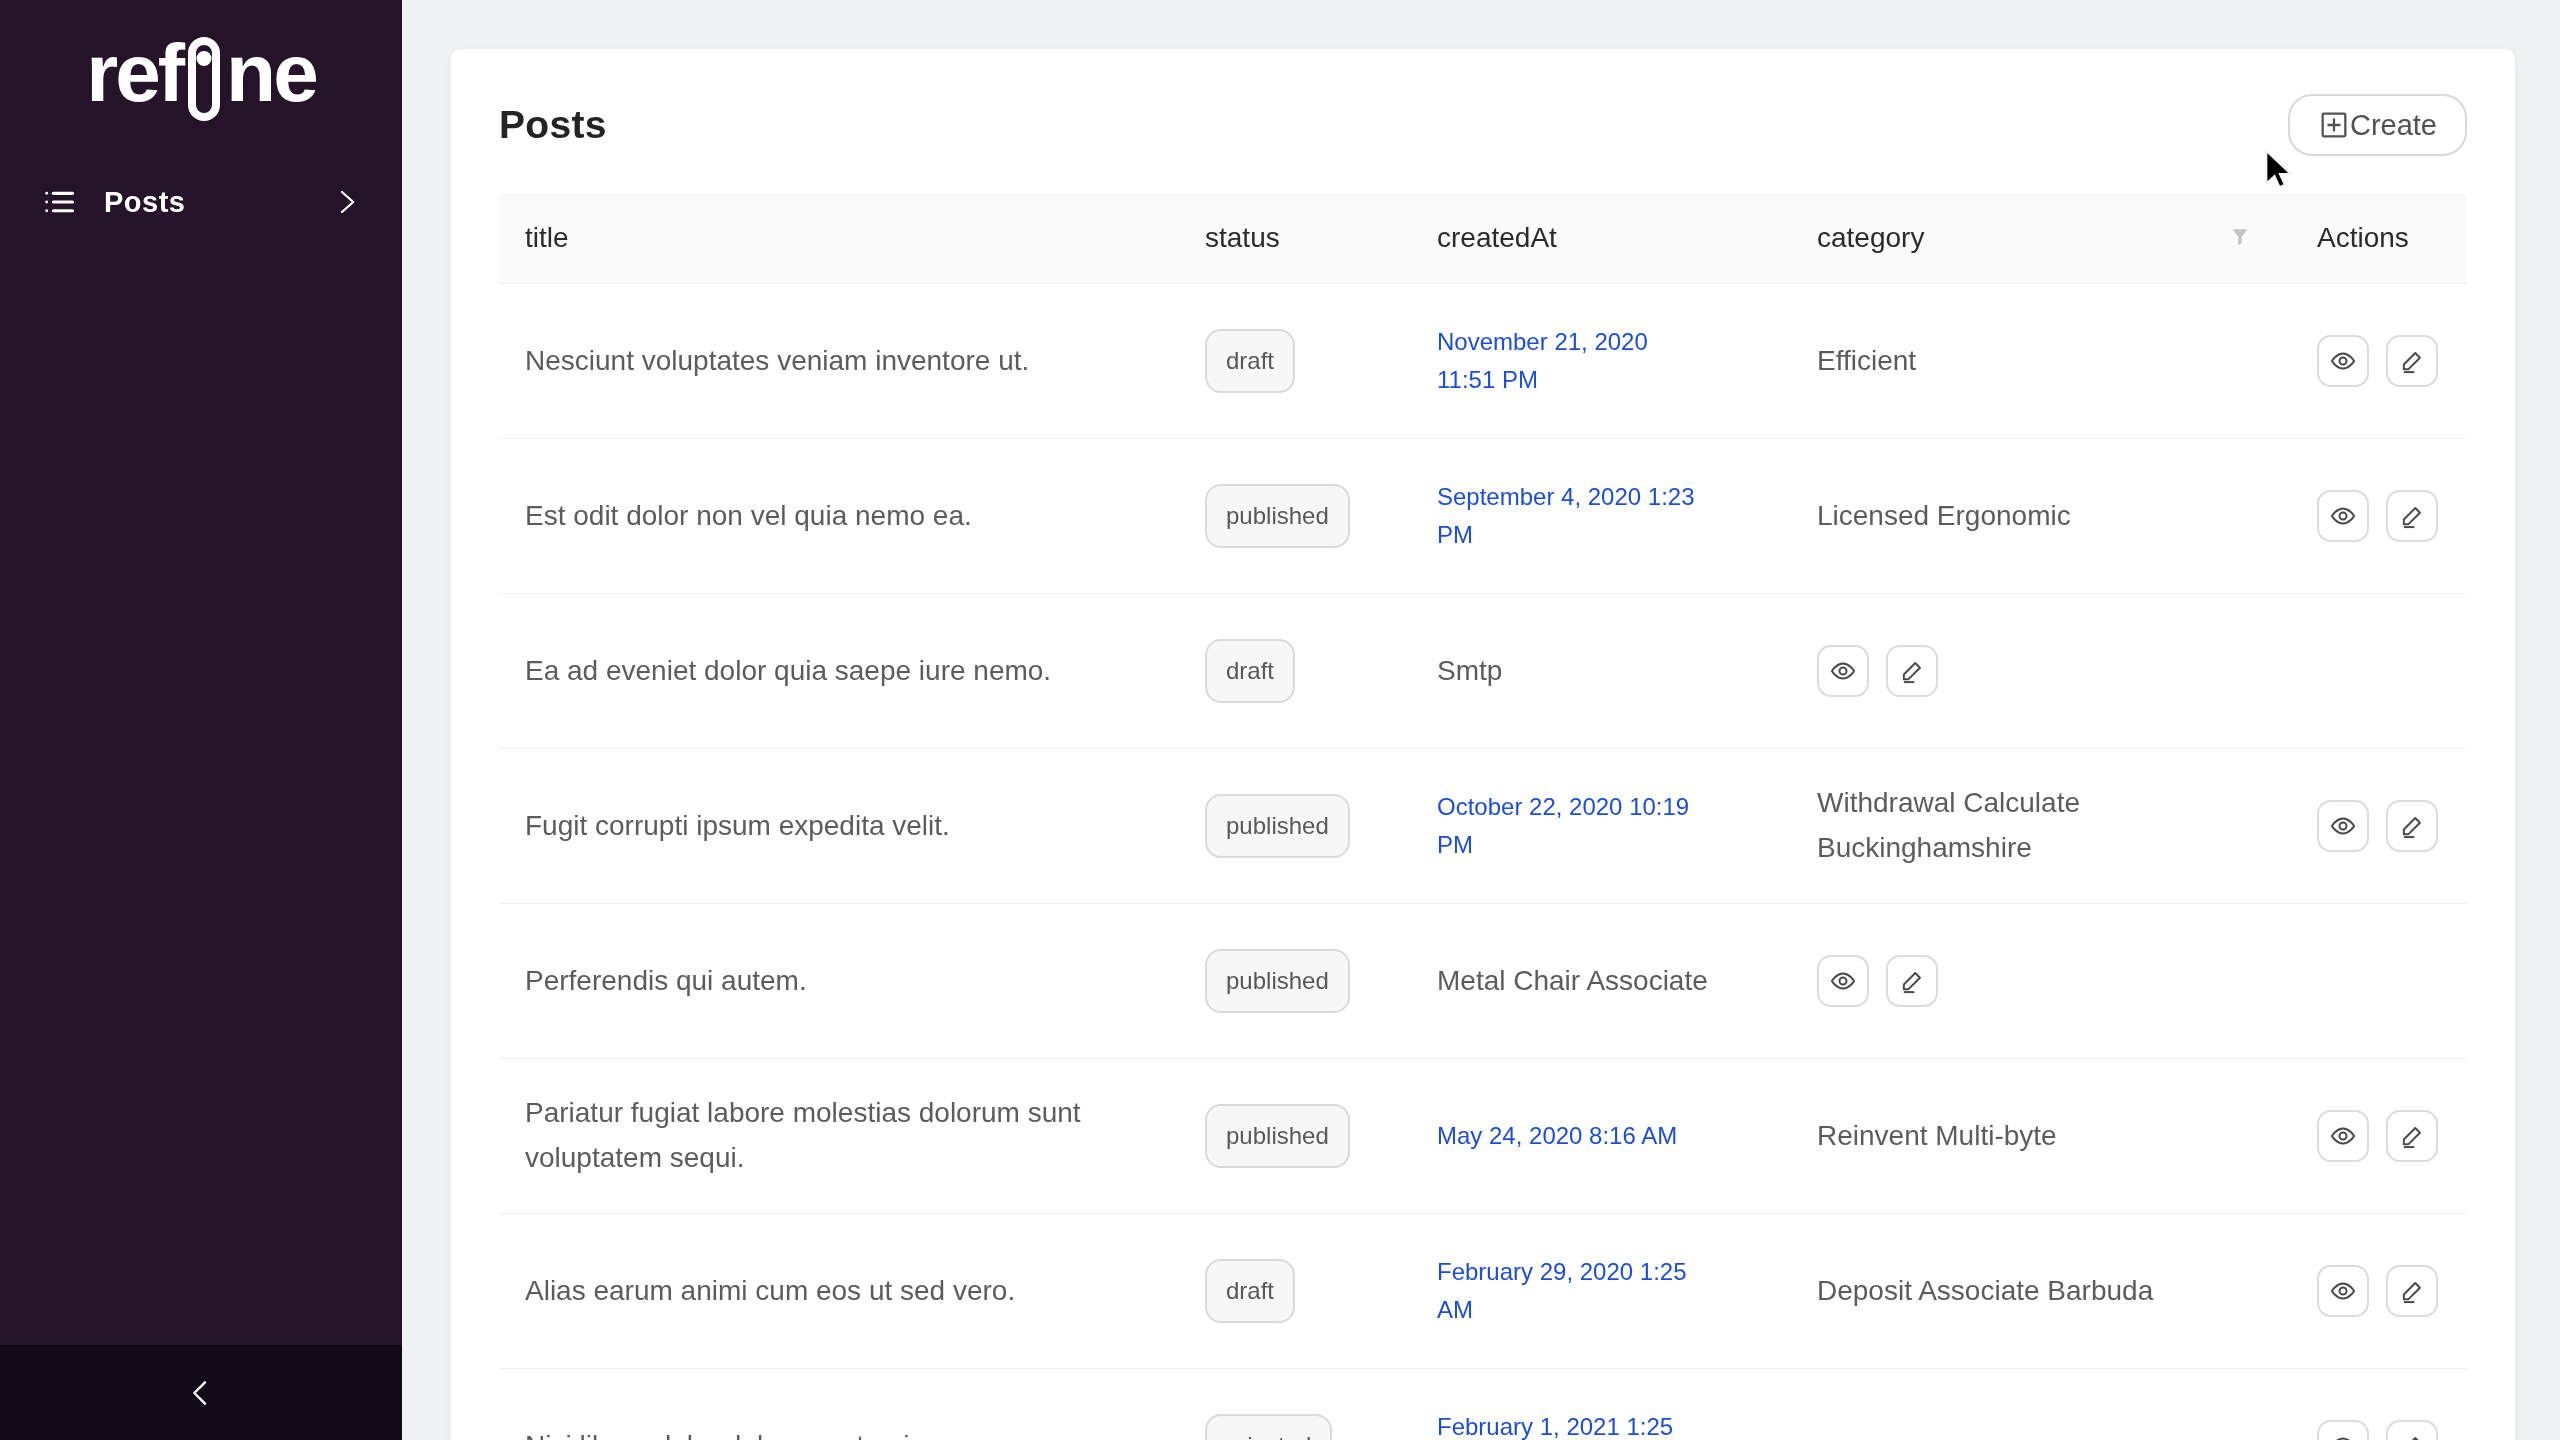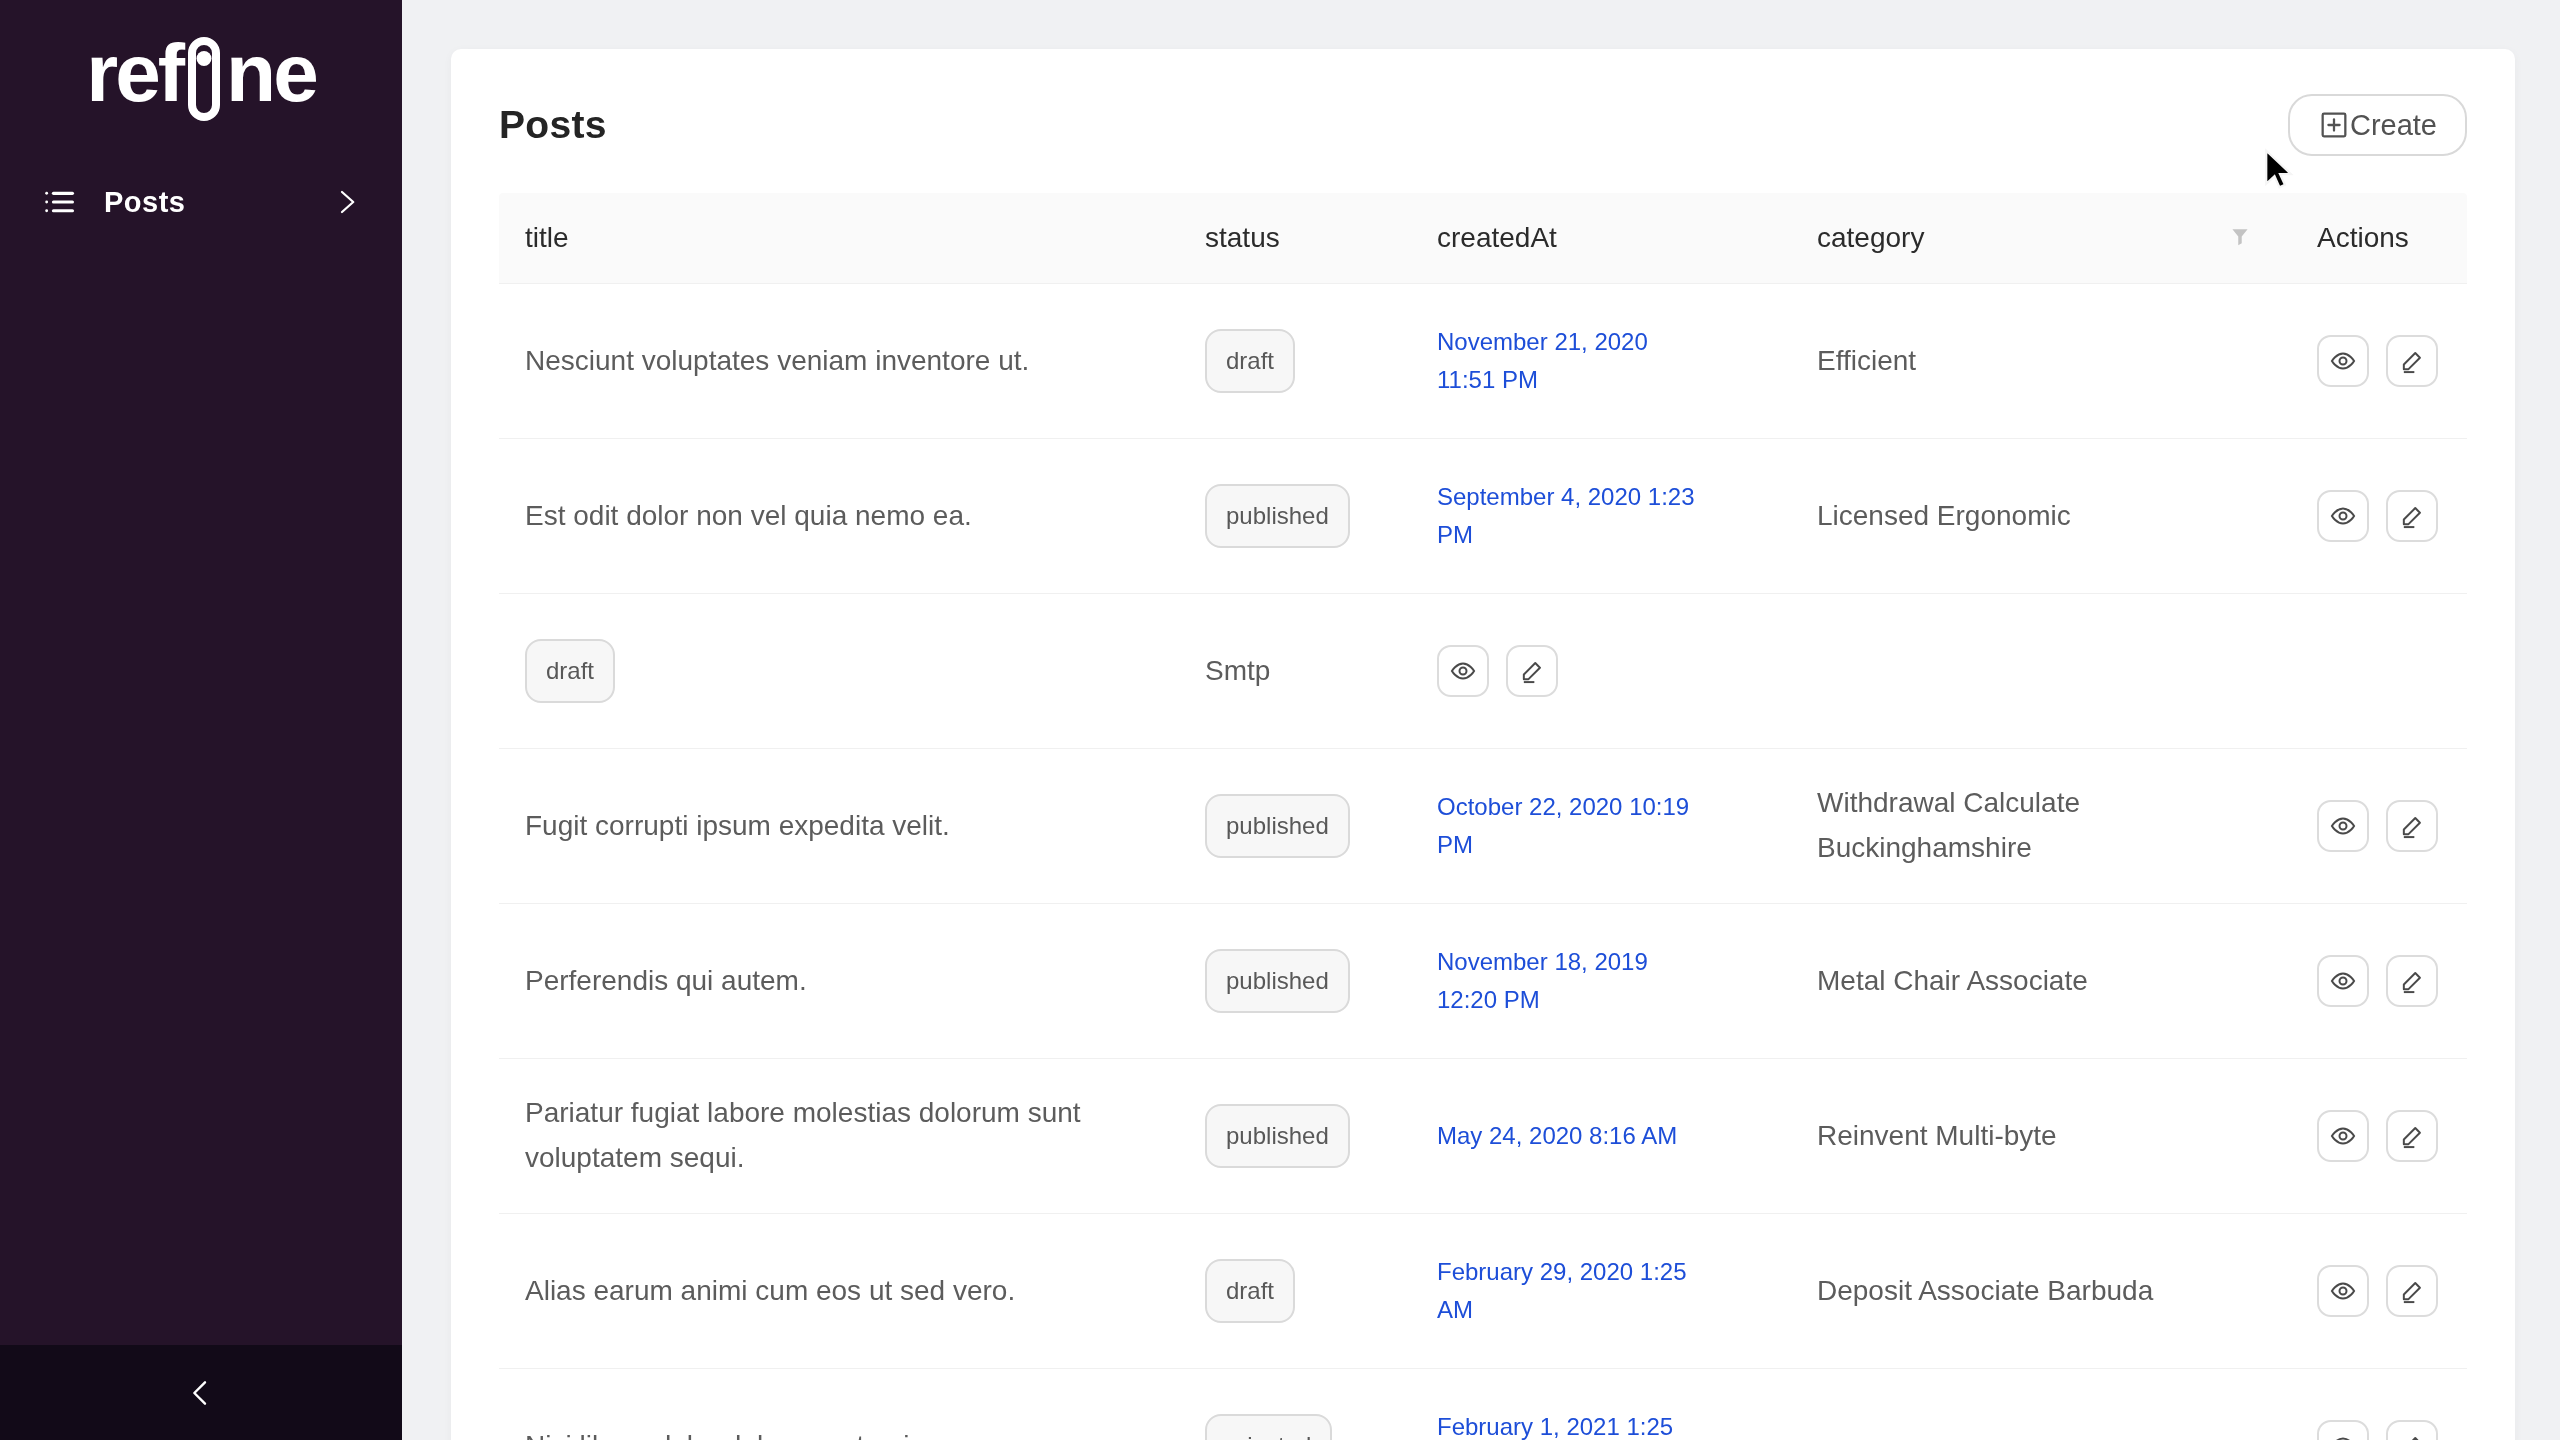--- a/index.html
+++ b/index.html
@@ -213,20 +213,21 @@
             <button class="icon-btn">
                 <svg viewBox="0 0 24 24" fill="none" stroke="#4a4a4a" stroke-width="1.7" stroke-linejoin="round">
                   <path d="M14.8 5.2l4 4L9 19H5v-4L14.8 5.2z"></path>
                   <line x1="5" y1="21.5" x2="14" y2="21.5"></line>
                 </svg>
               </button>
           </div>
         </div>
 
         <div class="trow tbody-row">
+          <div class="cell cell-title">Ea ad eveniet dolor quia saepe iure nemo.</div>
           <div class="cell"><span class="tag">draft</span></div>
           <div class="cell cell-category">Smtp</div>
           <div class="cell cell-actions">
             <button class="icon-btn">
                 <svg viewBox="0 0 24 24" fill="none" stroke="#4a4a4a" stroke-width="1.7">
                   <path d="M2.5 12s3.8-6.5 9.5-6.5S21.5 12 21.5 12s-3.8 6.5-9.5 6.5S2.5 12 2.5 12z"></path>
                   <circle cx="12" cy="12" r="3"></circle>
                 </svg>
               </button>
             <button class="icon-btn">
@@ -255,21 +256,20 @@
                   <path d="M14.8 5.2l4 4L9 19H5v-4L14.8 5.2z"></path>
                   <line x1="5" y1="21.5" x2="14" y2="21.5"></line>
                 </svg>
               </button>
           </div>
         </div>
 
         <div class="trow tbody-row">
           <div class="cell cell-title">Perferendis qui autem.</div>
           <div class="cell"><span class="tag">published</span></div>
-          <div class="cell cell-created"><span class="date">November 18, 2019 12:20 PM</span></div>
           <div class="cell cell-category">Metal Chair Associate</div>
           <div class="cell cell-actions">
             <button class="icon-btn">
                 <svg viewBox="0 0 24 24" fill="none" stroke="#4a4a4a" stroke-width="1.7">
                   <path d="M2.5 12s3.8-6.5 9.5-6.5S21.5 12 21.5 12s-3.8 6.5-9.5 6.5S2.5 12 2.5 12z"></path>
                   <circle cx="12" cy="12" r="3"></circle>
                 </svg>
               </button>
             <button class="icon-btn">
                 <svg viewBox="0 0 24 24" fill="none" stroke="#4a4a4a" stroke-width="1.7" stroke-linejoin="round">

